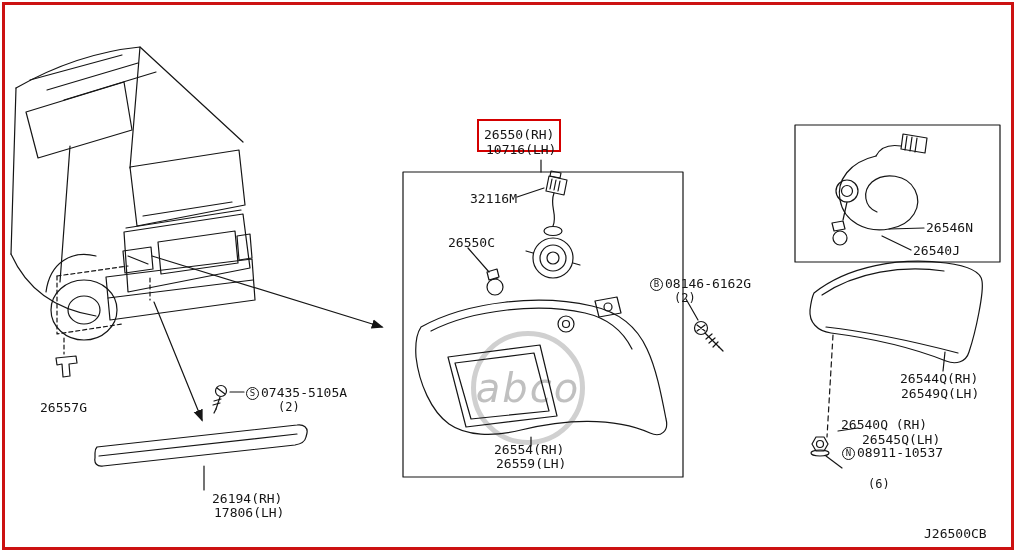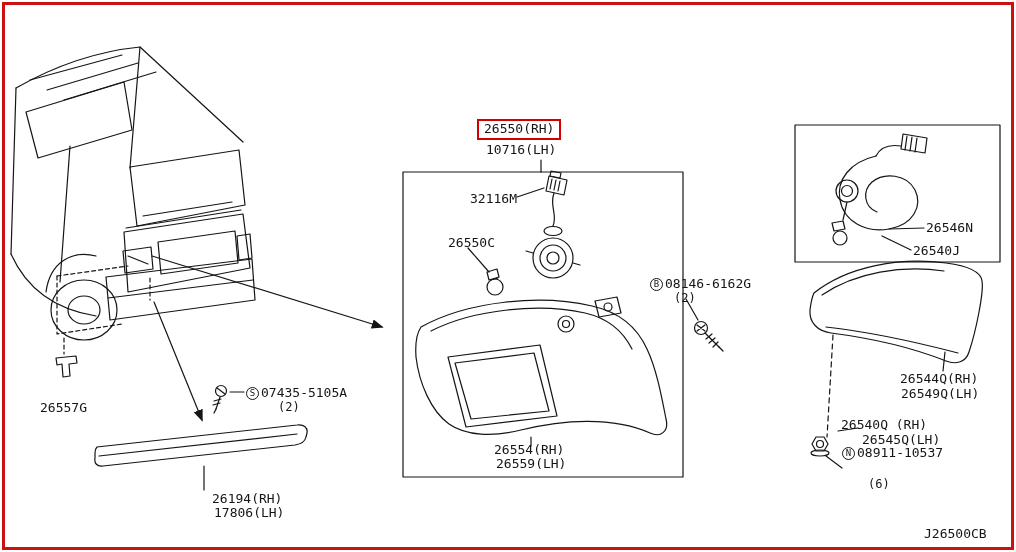--- a/index.html
+++ b/index.html
@@ -3,33 +3,36 @@
 <meta charset="utf-8">
 <style>
   html,body{margin:0;padding:0;background:#e8e8e8;}
   #stage{position:relative;width:1016px;height:552px;background:#ffffff;overflow:hidden;
          font-family:"DejaVu Sans Mono", monospace;}
   .frame{position:absolute;inset:2px;border:3px solid #cc1111;pointer-events:none;}
   .lbl{position:absolute;font:13px/1.15 "DejaVu Sans Mono", monospace;color:#151515;white-space:nowrap;}
   .sm{font-size:12px;}
   .circ{display:inline-block;width:13px;height:13px;border:1.2px solid #151515;border-radius:50%;
         font-size:9px;line-height:11px;text-align:center;margin-right:2px;vertical-align:1px;box-sizing:border-box;}
-  .hl{border:2px solid #d40000;padding:1px 5px;background:transparent;}
+  .hl{border:2px solid #d40000;padding:7px 5px;background:transparent;}
   .art{position:absolute;left:0;top:0;z-index:2;}
   .lbl{z-index:3;}
   .watermark{position:absolute;left:471px;top:331px;width:104px;height:104px;z-index:1;
              border:5px solid rgba(150,150,150,.45);border-radius:50%;
              display:flex;align-items:center;justify-content:center;}
   .watermark span{font:italic 40px "DejaVu Sans", sans-serif;color:rgba(140,140,140,.55);letter-spacing:2px;}
 </style>
 </head>
 <body>
 
 <div id="stage">
 
+  <div class="watermark">
+    <span>abco</span>
+  </div>
 
   <svg class="art" width="1016" height="552" viewBox="0 0 1016 552">
     <defs>
       <marker id="arr" viewBox="0 0 10 10" refX="8.5" refY="5" markerWidth="10" markerHeight="10" orient="auto">
         <path d="M0,1 L10,5 L0,9 Z" fill="#151515"></path>
       </marker>
     </defs>
     <g fill="none" stroke="#151515" stroke-width="1.2" stroke-linejoin="round" stroke-linecap="round">
 
       <g>

